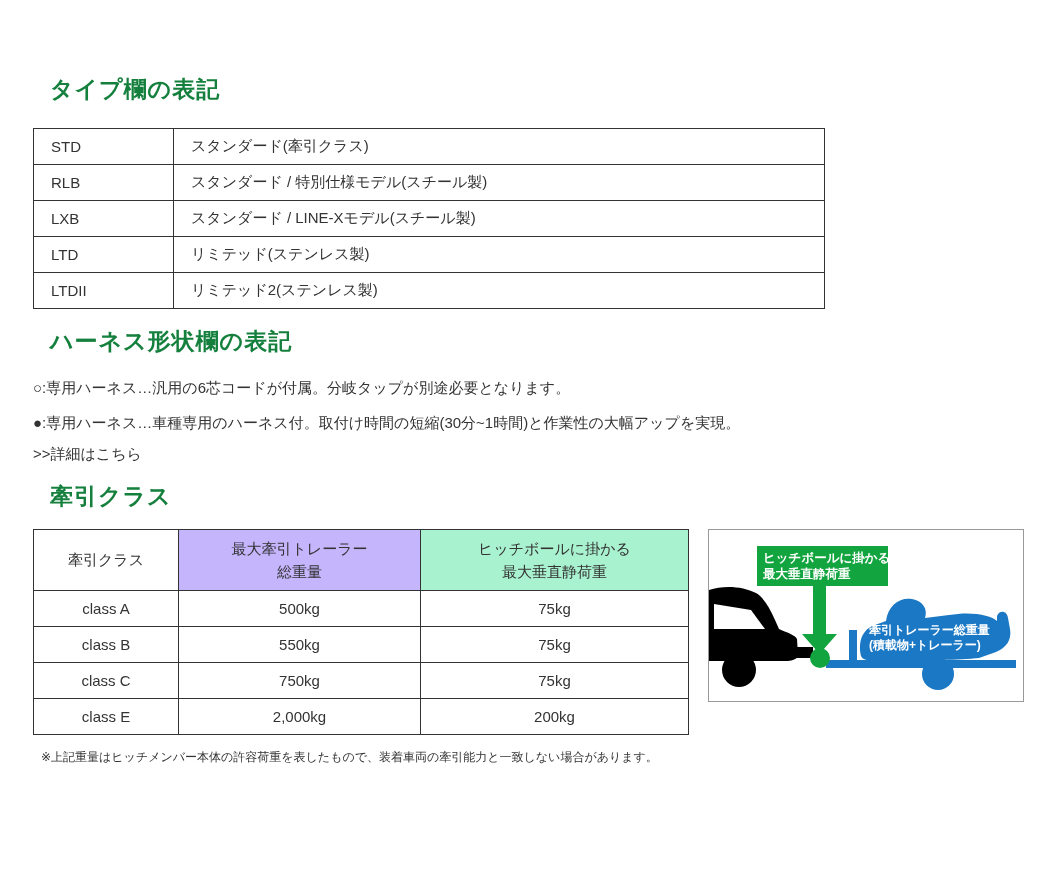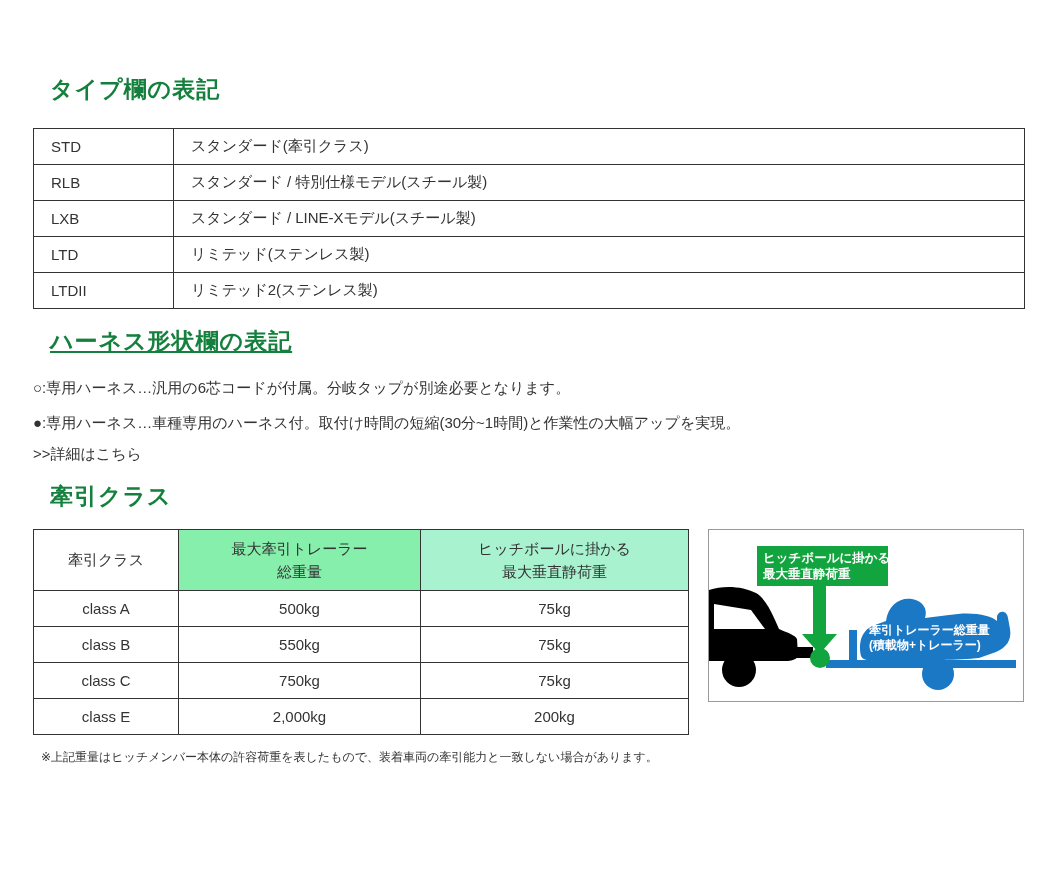--- a/index.html
+++ b/index.html
@@ -18,34 +18,34 @@
     font-weight: bold;
     color: #15803d;
     margin: 17px;
     letter-spacing: 1px;
   }
 
   
   table.type-table {
     border-collapse: collapse;
     table-layout: fixed;
-    width: 992px;
+    width: 792px;
     margin-top: 23px;
   }
   table.type-table td {
     border: 1px solid #333333;
     height: 36px;
     padding: 0 17px;
     font-size: 15px;
     vertical-align: middle;
     text-align: left;
   }
 
   
-  .harness-heading { margin-top: 37px; text-decoration: underline; }
+  .harness-heading { margin-top: 37px; }
   p.harness-line {
     font-size: 15px;
     margin: 14px 0 0 0;
     line-height: 1.4;
   }
   p.harness-line.first { margin-top: 20px; }
   p.detail-link {
     font-size: 15px;
     margin: 12px 0 0 0;
     cursor: pointer;
@@ -66,21 +66,21 @@
   }
   table.class-table th, table.class-table td {
     border: 1px solid #333333;
     font-size: 15px;
     font-weight: normal;
     text-align: center;
     vertical-align: middle;
   }
   table.class-table th { height: 61px; line-height: 1.55; }
   table.class-table td { height: 36px; }
-  .hdr-blue  { background: #86efac; }
+  .hdr-blue  { background: #c4b5fd; }
   .hdr-green { background: #a9f2cf; }
   .hdr-line { display: block; }
 
   .illustration {
     width: 316px; height: 173px;
     border: 1px solid #999999;
     background: #ffffff;
   }
 
   svg .ink   { fill: #000000; }

